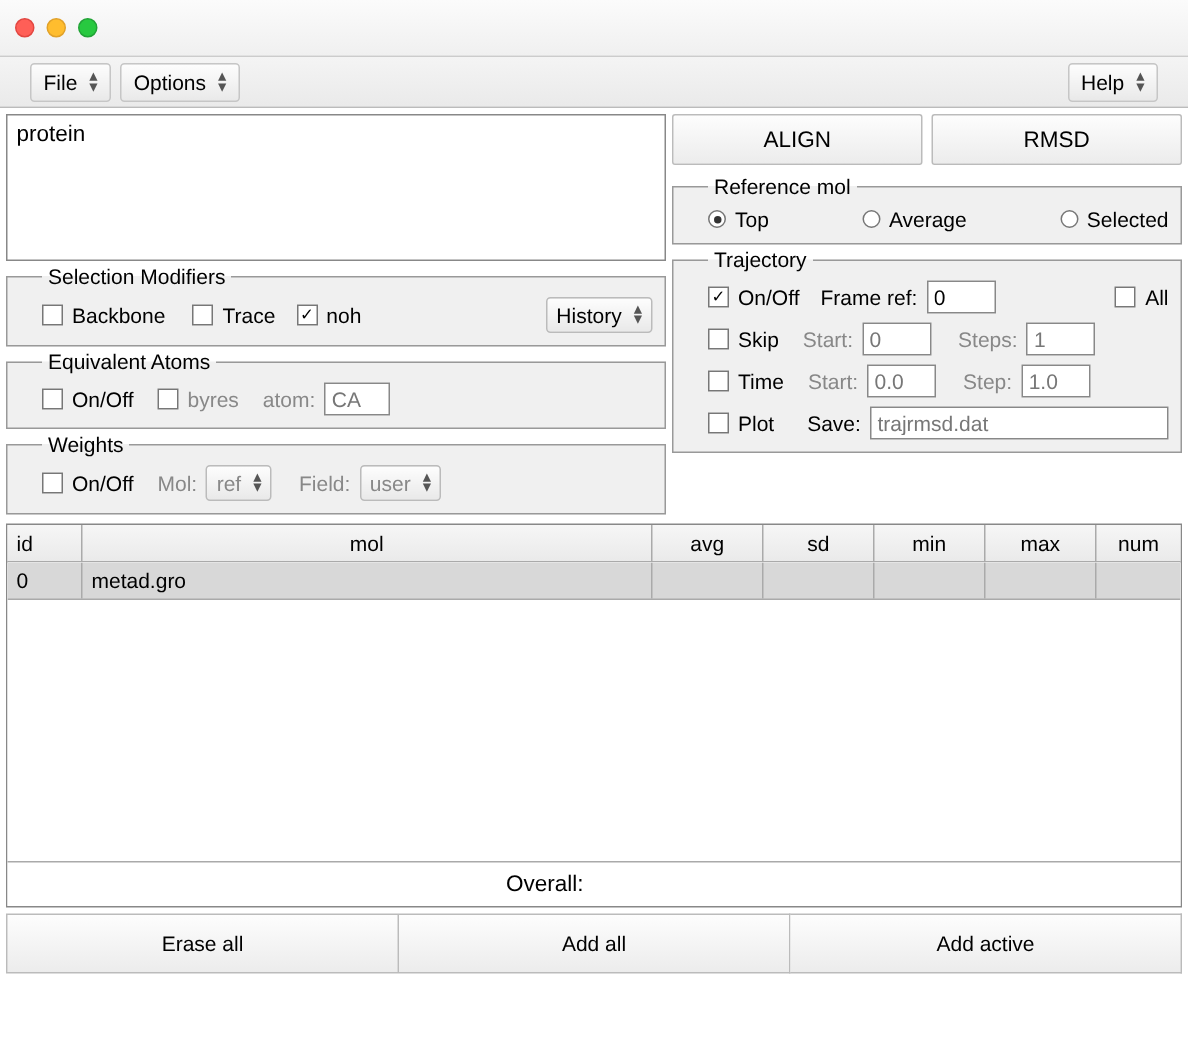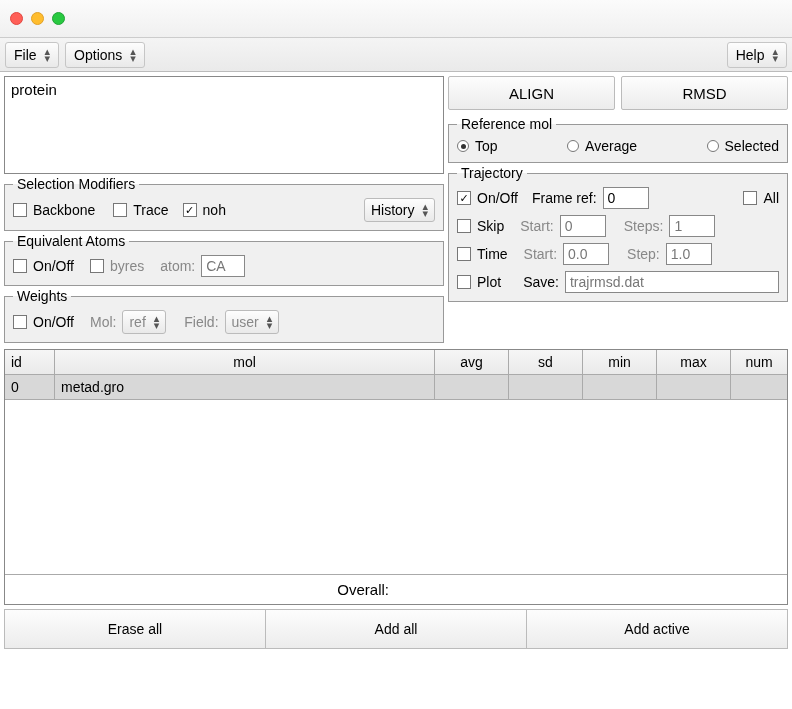--- a/index.html
+++ b/index.html
@@ -31,21 +31,21 @@
   .tl-green { background: #28c940; border: 1px solid #21a336; }
   .title { position: absolute; left: 0; right: 0; text-align: center; font-size: 16px; font-weight: 600; color: #222; }
 
   
   .menubar {
     height: 34px;
     background: linear-gradient(#f4f4f4, #eaeaea);
     border-bottom: 1px solid #bbb;
     display: flex;
     align-items: center;
-    padding: 0 5px;
+    padding: 0 20px;
     gap: 6px;
   }
   .menubar .spacer { flex: 1; }
   .menu-item {
     display: flex; align-items: center;
     height: 26px;
     padding: 0 8px;
     background: linear-gradient(#fdfdfd,#e9e9e9);
     border: 1px solid #c6c6c6;
     border-radius: 3px;
@@ -70,21 +70,21 @@
     font-size: 15px;
     resize: none;
     background: #fff;
     font-family: inherit;
   }
 
   
   fieldset {
     border: 1px solid #999;
     margin: 0;
-    padding: 6px 8px 8px 8px;
+    padding: 6px 8px 8px 23px;
     background: #f0f0f0;
   }
   legend { font-size: 14px; padding: 0 4px; }
 
   .row { display: flex; align-items: center; gap: 6px; flex-wrap: nowrap; }
   .row + .row { margin-top: 6px; }
 
   .chk {
     width: 14px; height: 14px;
     border: 1px solid #777;

